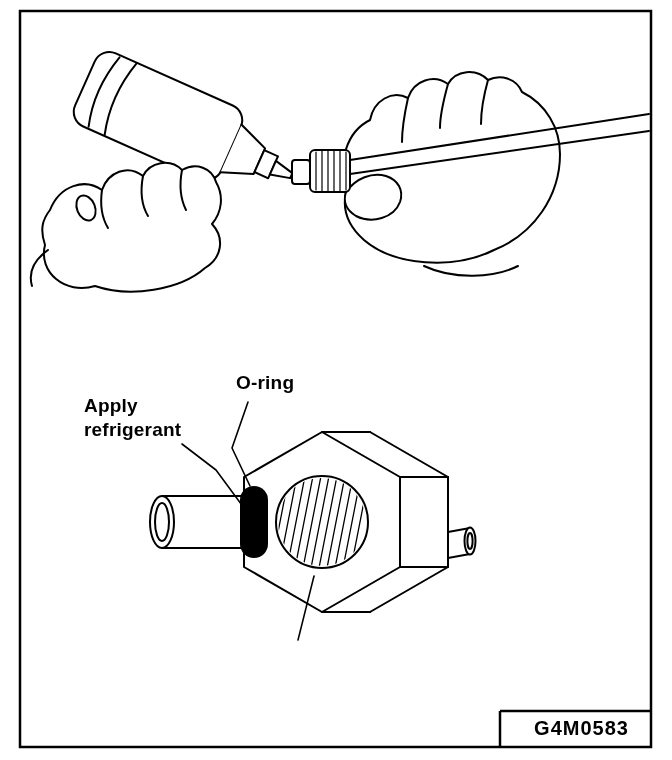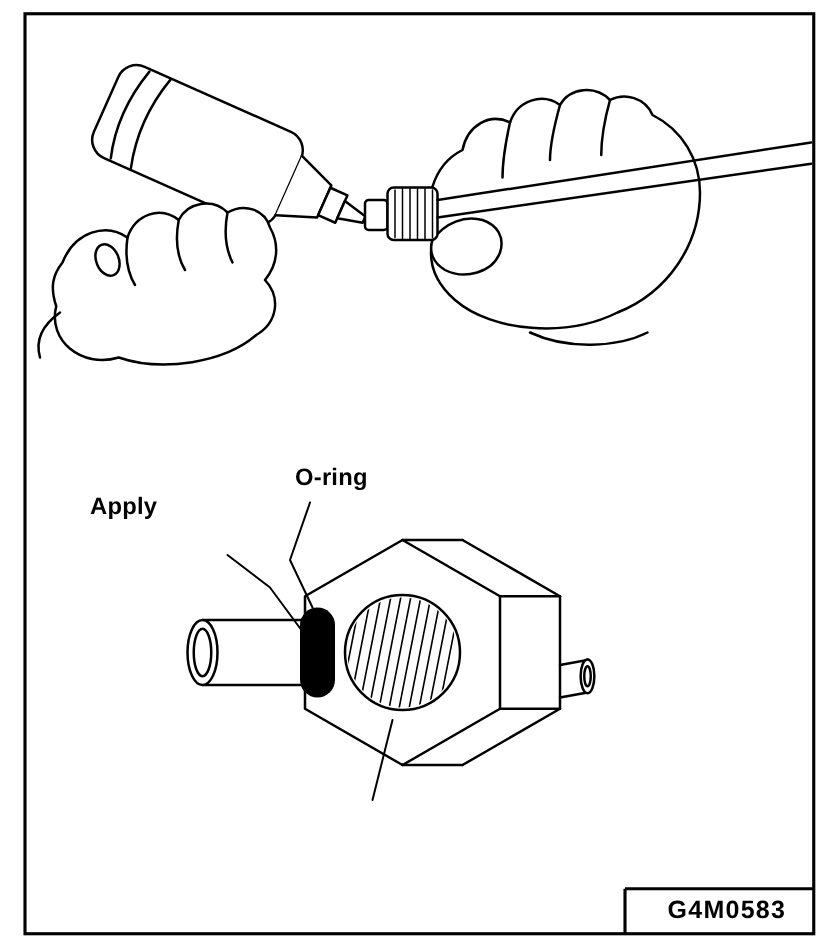--- a/index.html
+++ b/index.html
@@ -4,21 +4,21 @@
 <style>
   html,body{margin:0;padding:0;background:#fff;}
   body{
     width:672px;height:760px;position:relative;overflow:hidden;
     font-family:"Liberation Sans","DejaVu Sans",sans-serif;color:#000;
   }
   .frame{position:absolute;inset:0;}
   svg{position:absolute;top:0;left:0;display:block;}
   .label{position:absolute;font-size:19px;font-weight:600;letter-spacing:.2px;white-space:nowrap;}
   .lbl-o-ring{left:236px;top:372px;}
-  .lbl-apply{left:72px;top:394px;line-height:24px;}
+  .lbl-apply{left:84px;top:394px;line-height:24px;}
   .lbl-donot{left:176px;top:640px;line-height:27px;letter-spacing:.4px;}
   .fig-code{
     position:absolute;top:717px;left:500px;width:163px;text-align:center;
     font-size:20px;font-weight:600;letter-spacing:1px;
   }
 </style>
 </head>
 <body>
 
 <div class="frame">
@@ -142,18 +142,19 @@
     <g stroke="#000" stroke-width="2.5">
       <line x1="500" y1="711" x2="651" y2="711"></line>
       <line x1="500" y1="711" x2="500" y2="747"></line>
     </g>
   </svg>
 
   <div class="label lbl-o-ring">O-ring</div>
 
   <div class="label lbl-apply">
     <div>Apply</div>
+    <div>refrigerant</div>
   </div>
 
 
   <div class="fig-code">G4M0583</div>
 
 </div>
 
 </body></html>

